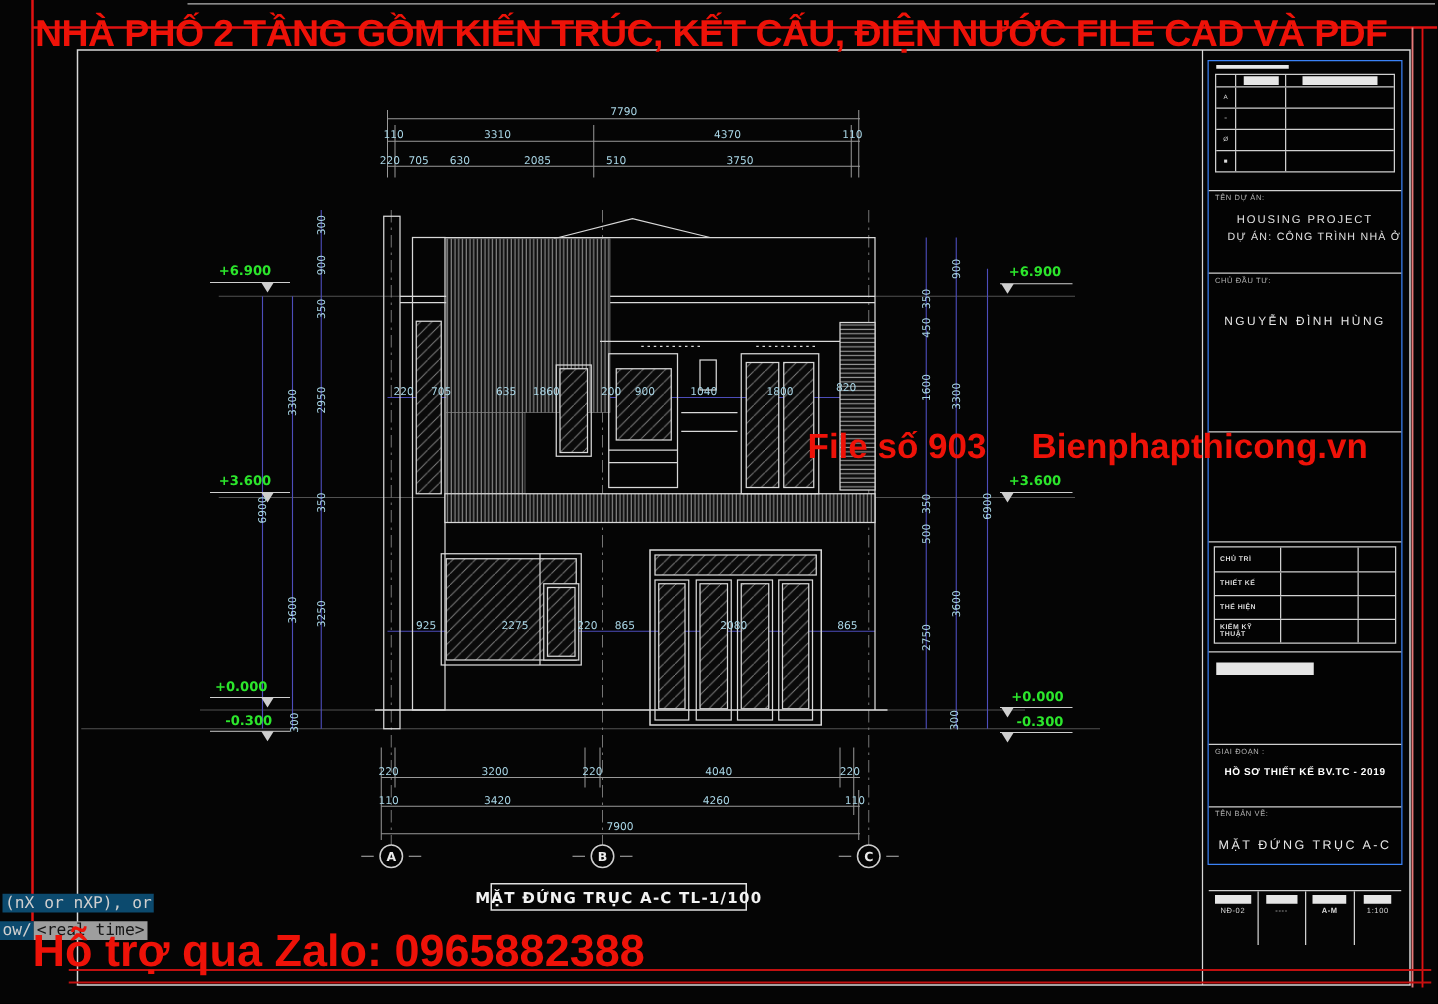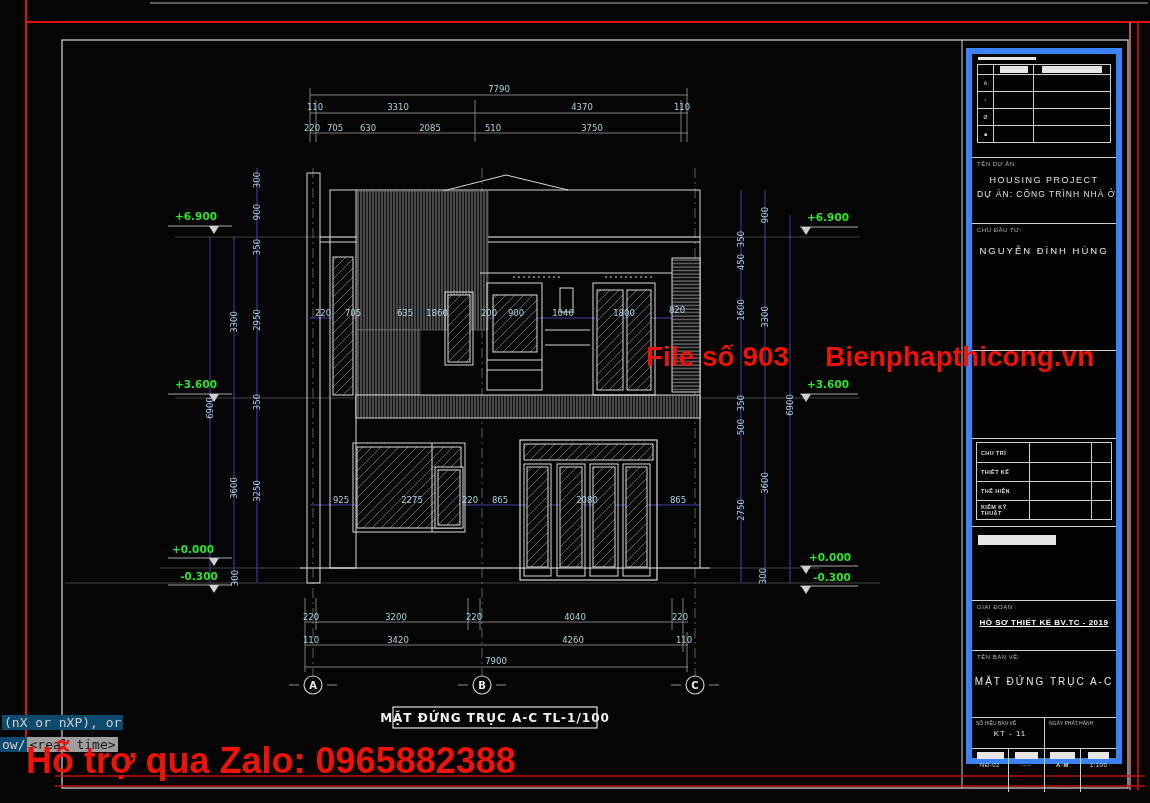--- a/index.html
+++ b/index.html
@@ -13,22 +13,22 @@
   .red-outline{color:#ee1208;font-weight:bold;white-space:nowrap;
     text-shadow:-0.1em -0.1em 0 #fff,0.1em -0.1em 0 #fff,-0.1em 0.1em 0 #fff,0.1em 0.1em 0 #fff,
 romotion    -0.1em 0 0 #fff,0.1em 0 0 #fff,0 -0.1em 0 #fff,0 0.1em 0 #fff;}
   .banner-top{position:absolute;left:28px;top:11px;font-size:30px;letter-spacing:-0.5px;z-index:30;}
   .watermark{position:absolute;left:646px;top:341px;font-size:28px;z-index:30;display:flex;gap:36px;}
   .banner-zalo{position:absolute;left:26px;top:740px;font-size:36px;z-index:40;}
   .cmd{position:absolute;z-index:20;font:13px "DejaVu Sans Mono",monospace;color:#cfcfcf;}
   .cmd .tok{background:#0c4a6e;padding:0 2px;}
   .cmd .hl{background:#9e9e9e;color:#161616;padding:0 2px;}
   
-  #tblock{position:absolute;left:966px;top:48px;width:156px;height:716px;z-index:10;
-          border:6px solid #3b82f6;box-sizing:border-box;color:#cfcfcf;background:#030303;}
+  #tblock{position:absolute;left:966px;top:48px;width:156px;height:644px;z-index:10;
+          border:1px solid #3b82f6;box-sizing:border-box;color:#cfcfcf;background:#030303;}
   #tblock *{box-sizing:border-box;}
   .sec{border-bottom:1px solid #cfcfcf;position:relative;overflow:hidden;}
   .seclab{font-size:6px;color:#b5b5b5;letter-spacing:0.5px;padding:3px 0 0 5px;}
   .ctr{text-align:center;}
   .bar{background:#e6e6e6;height:7px;}
   .revtable{margin:4px 5px 0 5px;border:1px solid #cfcfcf;}
   .revrow{display:grid;grid-template-columns:15px 40px 1fr;height:17px;border-top:1px solid #cfcfcf;}
   .revrow:first-child{border-top:none;height:9px;}
   .revrow>div{border-left:1px solid #cfcfcf;font-size:5px;color:#ddd;display:flex;align-items:center;justify-content:center;}
   .revrow>div:first-child{border-left:none;}
@@ -315,21 +315,21 @@
           </div>
       </div>
     </div>
     <div class="sec" style="height:66px;">
       <div class="seclab">TÊN DỰ ÁN:</div>
       <div class="ctr" style="font-size:9px;letter-spacing:1.5px;color:#e2e2e2;margin-top:8px;">HOUSING PROJECT</div>
       <div class="ctr" style="font-size:8.5px;letter-spacing:1px;color:#e2e2e2;margin-top:4px;text-align:right;">DỰ ÁN: CÔNG TRÌNH NHÀ Ở</div>
     </div>
     <div class="sec" style="height:127px;">
       <div class="seclab">CHỦ ĐẦU TƯ:</div>
-      <div class="ctr" style="font-size:9.5px;letter-spacing:2px;color:#e6e6e6;margin-top:12px;">NGUYỄN ĐÌNH HÙNG</div>
+      <div class="ctr" style="font-size:9.5px;letter-spacing:2px;color:#e6e6e6;margin-top:24px;">NGUYỄN ĐÌNH HÙNG</div>
     </div>
     <div class="sec" style="height:88px;"></div>
     <div class="sec" style="height:88px;">
       <div class="sigtable">
         <div class="sigrow">
             <div>CHỦ TRÌ</div>
             <div></div>
             <div></div>
           </div>
         <div class="sigrow">
@@ -347,36 +347,25 @@
             <div></div>
             <div></div>
           </div>
       </div>
     </div>
     <div class="sec" style="height:74px;">
       <div class="bar" style="width:78px;height:10px;margin:8px 0 0 6px;"></div>
     </div>
     <div class="sec" style="height:50px;">
       <div class="seclab">GIAI ĐOẠN :</div>
-      <div class="ctr" style="font-size:8px;font-weight:bold;color:#fff;letter-spacing:0.5px;margin-top:8px;text-decoration:underline;">HỒ SƠ THIẾT KẾ BV.TC - 2019</div>
+      <div class="ctr" style="font-size:8px;font-weight:bold;color:#fff;letter-spacing:0.5px;margin-top:8px;">HỒ SƠ THIẾT KẾ BV.TC - 2019</div>
     </div>
     <div class="sec" style="height:67px;">
       <div class="seclab">TÊN BẢN VẼ:</div>
       <div class="ctr" style="font-size:10px;letter-spacing:2px;color:#e8e8e8;margin-top:16px;">MẶT ĐỨNG TRỤC A-C</div>
-    </div>
-    <div class="sec" style="height:31px;">
-      <div class="numrow">
-        <div>
-          <div style="font-size:5px;color:#bbb;">SỐ HIỆU BẢN VẼ</div>
-          <div class="ctr" style="font-size:8px;letter-spacing:1px;color:#e6e6e6;margin-top:3px;">KT - 11</div>
-        </div>
-        <div>
-          <div style="font-size:5px;color:#bbb;">NGÀY PHÁT HÀNH</div>
-        </div>
-      </div>
     </div>
     <div class="sec" style="height:43px;border-bottom:none;">
       <div class="footrow">
         <div>
             <div class="bar" style="width:90%;margin:0 auto;"></div>
             <div class="fval">NĐ-02</div>
           </div>
         <div>
             <div class="bar" style="width:80%;margin:0 auto;"></div>
             <div class="fval">----</div>
@@ -393,19 +382,20 @@
     </div>
   </div>
 
   <div class="cmd" style="left:2px;top:715px;">
     <span class="tok">(nX or nXP), or</span>
   </div>
   <div class="cmd" style="left:0px;top:737px;">
     <span class="tok">ow/</span><span class="hl">&lt;real time&gt;</span>
   </div>
 
+  <div class="red-outline banner-top">NHÀ PHỐ 2 TẦNG GỒM KIẾN TRÚC, KẾT CẤU, ĐIỆN NƯỚC FILE CAD VÀ PDF</div>
   <div class="watermark">
     <span class="red-outline">File số 903</span>
     <span class="red-outline">Bienphapthicong.vn</span>
   </div>
   <div class="red-outline banner-zalo">Hỗ trợ qua Zalo: 0965882388</div>
 
 </div>
 
 </body></html>

